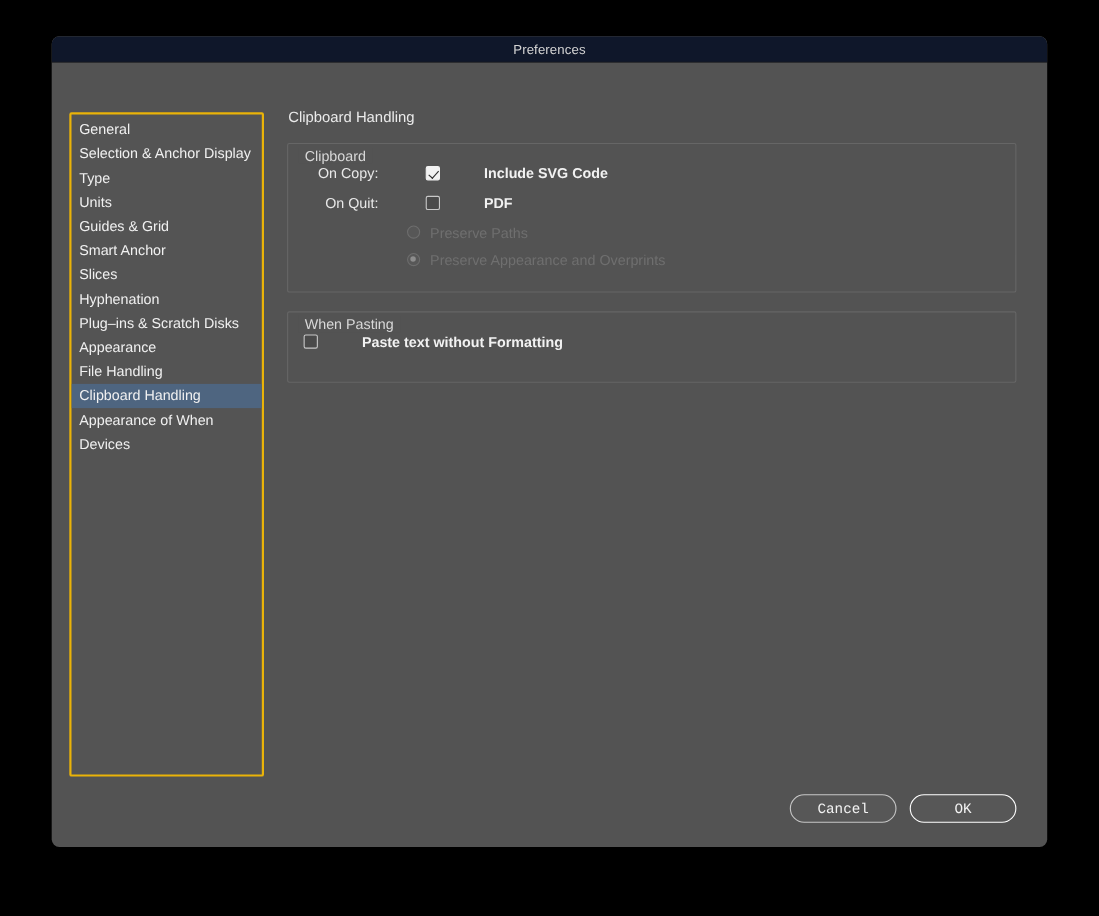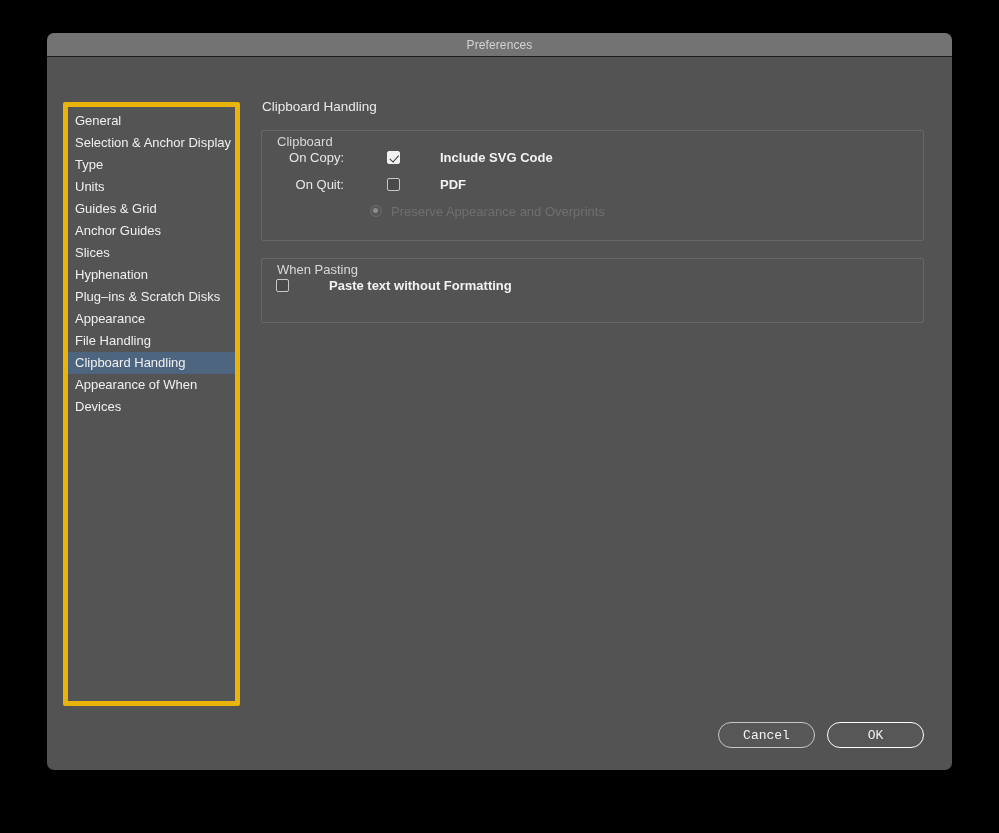--- a/index.html
+++ b/index.html
@@ -23,21 +23,21 @@
     width: 905px;
     height: 737px;
     background: #535353;
     border-radius: 7px;
     box-sizing: border-box;
     overflow: hidden;
   }
 
   #titlebar {
     height: 23px;
-    background: #737373;
+    background: #0f172a;
     border-bottom: 1px solid #1b1b1b;
     display: flex;
     align-items: center;
     justify-content: center;
     border-top-left-radius: 7px;
     border-top-right-radius: 7px;
   }
   #titlebar-text {
     font-size: 12px;
     color: #d3d3d3;
@@ -51,21 +51,21 @@
   }
 
   
   #sidebar {
     position: absolute;
     left: 16px;
     top: 45px;
     width: 177px;
     height: 604px;
     background: #545454;
-    border: 5px solid #eab308;
+    border: 2px solid #eab308;
     border-radius: 2px;
     box-sizing: border-box;
     padding-top: 3px;
     overflow: hidden;
   }
   .side-item {
     height: 22px;
     line-height: 22px;
     padding-left: 7px;
     font-size: 13px;
@@ -239,21 +239,21 @@
   </div>
 
   <div id="window-body">
 
     <div id="sidebar">
       <div class="side-item">General</div>
       <div class="side-item">Selection &amp; Anchor Display</div>
       <div class="side-item">Type</div>
       <div class="side-item">Units</div>
       <div class="side-item">Guides &amp; Grid</div>
-      <div class="side-item">Anchor Guides</div>
+      <div class="side-item">Smart Anchor</div>
       <div class="side-item">Slices</div>
       <div class="side-item">Hyphenation</div>
       <div class="side-item">Plug–ins &amp; Scratch Disks</div>
       <div class="side-item">Appearance</div>
       <div class="side-item">File Handling</div>
       <div class="side-item selected">Clipboard Handling</div>
       <div class="side-item">Appearance of When</div>
       <div class="side-item">Devices</div>
     </div>
 
@@ -270,20 +270,24 @@
           <span class="cb-label">Include SVG Code</span>
         </div>
 
         <div class="row">
           <span class="row-label">On Quit:</span>
           <span class="cb"></span>
           <span class="cb-label">PDF</span>
         </div>
 
 
+        <div class="radio-row">
+          <span class="rb"></span>
+          <span class="rb-label">Preserve Paths</span>
+        </div>
 
         <div class="radio-row">
           <span class="rb selected"></span>
           <span class="rb-label">Preserve Appearance and Overprints</span>
         </div>
       </div>
 
       <div class="groupbox">
         <span class="group-legend">When Pasting</span>
 

